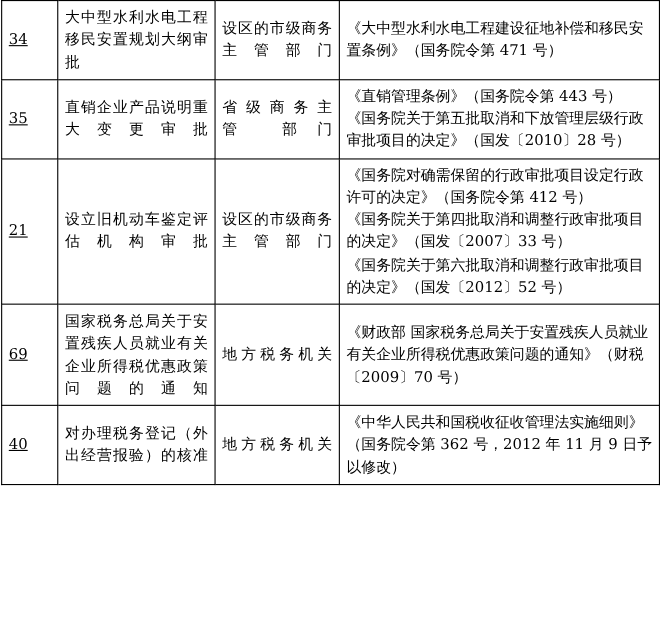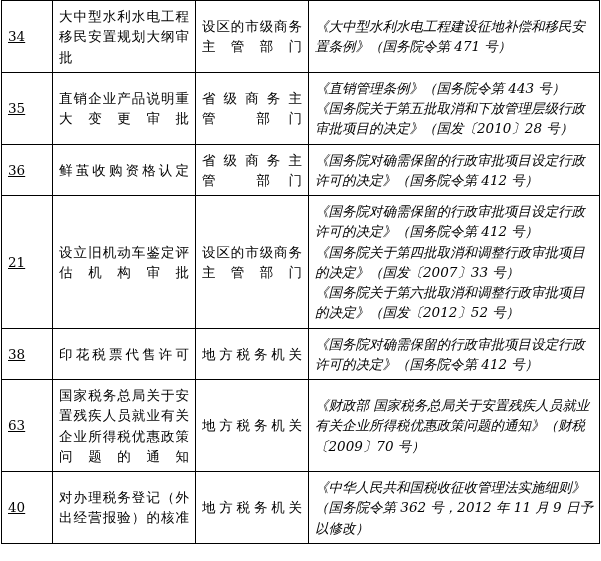--- a/index.html
+++ b/index.html
@@ -54,21 +54,20 @@
     width: 100px;
     text-align: justify;
     text-align-last: justify;
     padding-left: 8px;
     padding-right: 8px;
   }
   td.col-basis {
     text-align: left;
     padding-left: 8px;
     padding-right: 8px;
-    font-style: italic;
   }
   td.col-basis .line {
     display: block;
     white-space: normal;
   }
 </style>
 </head>
 <body>
 
 <div class="page">
@@ -87,51 +86,35 @@
       <tr>
         <td class="col-num">35</td>
         <td class="col-item">直销企业产品说明重大变更审批</td>
         <td class="col-authority">省 级 商 务 主 管 部门</td>
         <td class="col-basis">
           <span class="line">《直销管理条例》（国务院令第 443 号）</span>
           <span class="line">《国务院关于第五批取消和下放管理层级行政审批项目的决定》（国发〔2010〕28 号）</span>
         </td>
       </tr>
 
-      <tr>
-        <td class="col-num">36</td>
-        <td class="col-item">鲜茧收购资格认定</td>
-        <td class="col-authority">省 级 商 务 主 管 部门</td>
-        <td class="col-basis">
-          <span class="line">《国务院对确需保留的行政审批项目设定行政许可的决定》（国务院令第 412 号）</span>
-        </td>
-      </tr>
 
       <tr>
         <td class="col-num">21</td>
         <td class="col-item">设立旧机动车鉴定评估机构审批</td>
         <td class="col-authority">设区的市级商务主管部门</td>
         <td class="col-basis">
           <span class="line">《国务院对确需保留的行政审批项目设定行政许可的决定》（国务院令第 412 号）</span>
           <span class="line">《国务院关于第四批取消和调整行政审批项目的决定》（国发〔2007〕33 号）</span>
           <span class="line">《国务院关于第六批取消和调整行政审批项目的决定》（国发〔2012〕52 号）</span>
         </td>
       </tr>
 
-      <tr>
-        <td class="col-num">38</td>
-        <td class="col-item">印花税票代售许可</td>
-        <td class="col-authority">地方税务机关</td>
-        <td class="col-basis">
-          <span class="line">《国务院对确需保留的行政审批项目设定行政许可的决定》（国务院令第 412 号）</span>
-        </td>
-      </tr>
 
       <tr>
-        <td class="col-num">63</td>
+        <td class="col-num">69</td>
         <td class="col-item">国家税务总局关于安置残疾人员就业有关企业所得税优惠政策问题的通知</td>
         <td class="col-authority">地方税务机关</td>
         <td class="col-basis">
           <span class="line">《财政部 国家税务总局关于安置残疾人员就业有关企业所得税优惠政策问题的通知》（财税〔2009〕70 号）</span>
         </td>
       </tr>
 
       <tr>
         <td class="col-num">40</td>
         <td class="col-item">对办理税务登记（外出经营报验）的核准</td>

